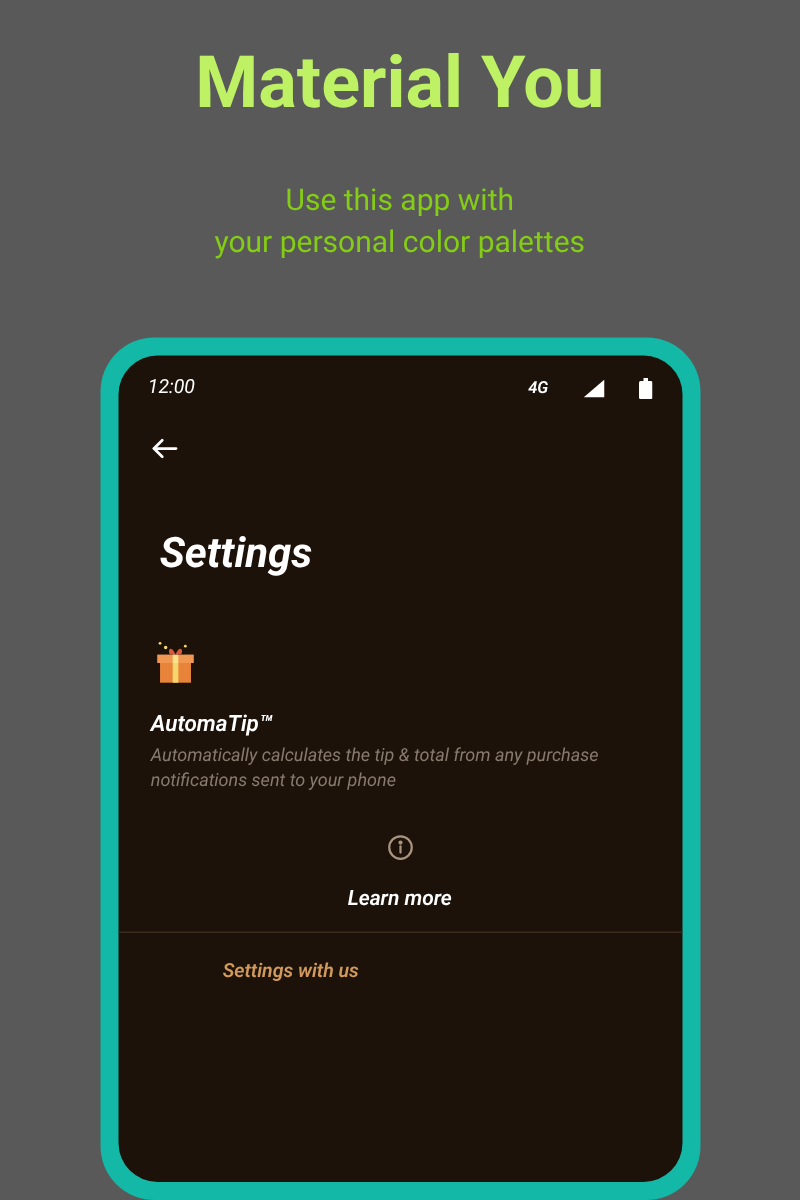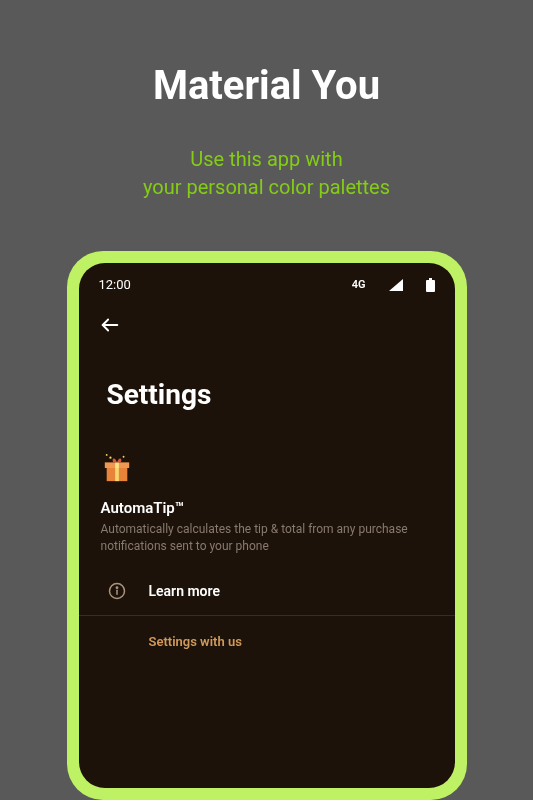--- a/index.html
+++ b/index.html
@@ -7,43 +7,44 @@
       width: 533px;
       height: 800px;
       background: #595959;
       font-family: -apple-system, BlinkMacSystemFont, 'Segoe UI', Roboto, sans-serif;
       overflow: hidden;
       display: flex;
       flex-direction: column;
       align-items: center;
     }
     .page-title {
-      color: #ffffff;
-      font-size: 40px;
+      color: #bef264;
+      font-size: 48px;
       font-weight: 700;
-      margin-top: 62px;
+      margin-top: 26px;
       text-align: center;
     }
     .page-subtitle {
       color: #84cc16;
       font-size: 20px;
       font-weight: 400;
       margin-top: 36px;
       text-align: center;
       line-height: 1.4;
       white-space: pre-line;
     }
     .phone-frame {
       margin-top: 50px;
       width: 400px;
       height: 700px;
-      background: #bef264;
+      background: #14b8a6;
       border-radius: 36px;
       padding: 12px;
       position: relative;
+      font-style: italic;
     }
     .phone-screen {
       width: 100%;
       height: 100%;
       background: #1d120a;
       border-radius: 26px;
       overflow: hidden;
       display: flex;
       flex-direction: column;
     }
@@ -135,20 +136,21 @@
       height: 18px;
       background: #c97d2a;
       border-radius: 50%;
     }
     .learn-row {
       display: flex;
       align-items: center;
       padding: 14px 22px;
       gap: 16px;
       border-bottom: 1px solid #3a2d20;
+      flex-direction: column;
     }
     .learn-icon {
       width: 32px;
       display: flex;
       justify-content: center;
     }
     .learn-text {
       color: #fff;
       font-weight: 600;
       font-size: 14px;

